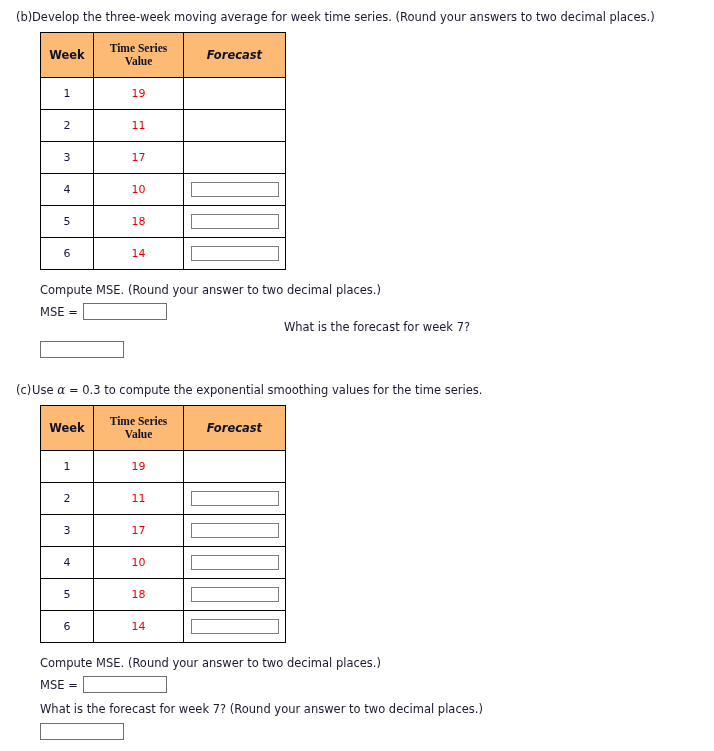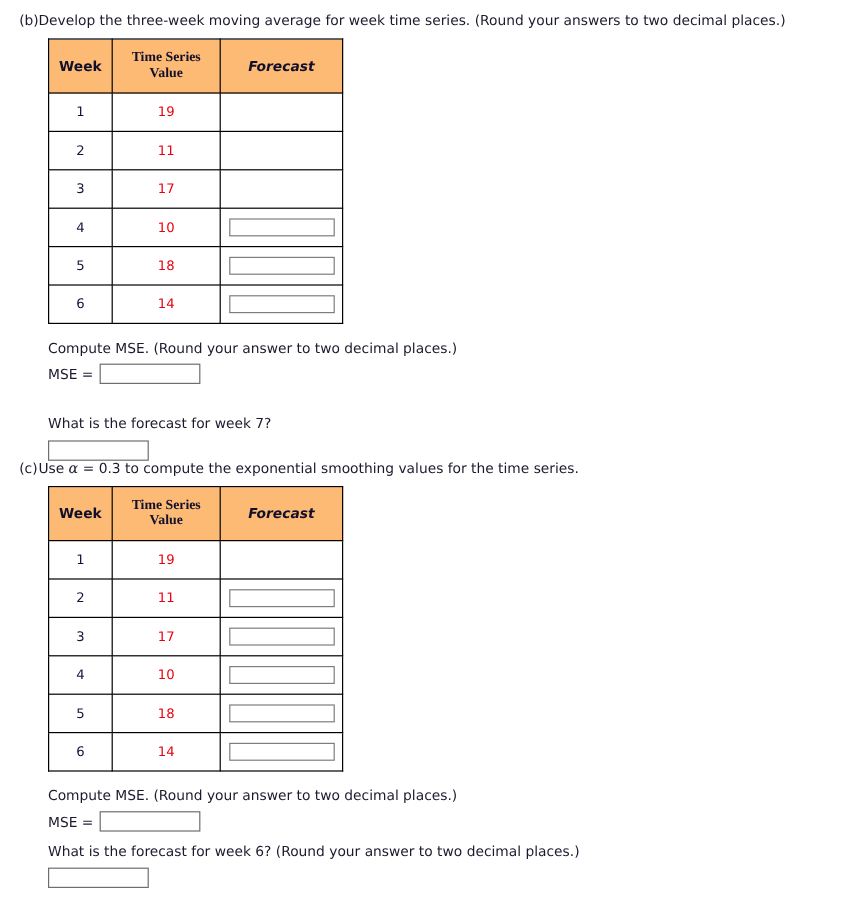--- a/index.html
+++ b/index.html
@@ -193,21 +193,21 @@
     </tbody>
   </table>
 
   <div class="prompt-line" style="margin-top:13px;">Compute MSE. (Round your answer to two decimal places.)</div>
 
   <div class="mse-line" style="margin-top:5px;">
     <span>MSE =</span>
     <input class="text-input" type="text" value="" style="">
   </div>
 
-  <div class="prompt-line" style="margin-top:26px;">What is the forecast for week 7?</div>
+  <div class="prompt-line" style="margin-top:0;text-align:center;">What is the forecast for week 7?</div>
 
   <div class="standalone-input-line" style="margin-top:6px;">
     <input class="text-input" type="text" value="" style="">
   </div>
 </div>
 
 <div class="part" style="top:383px;">
 
   <div class="part-row">
     <div class="part-label">(c)</div>
@@ -269,18 +269,18 @@
     </tbody>
   </table>
 
   <div class="prompt-line" style="margin-top:13px;">Compute MSE. (Round your answer to two decimal places.)</div>
 
   <div class="mse-line" style="margin-top:5px;">
     <span>MSE =</span>
     <input class="text-input" type="text" value="" style="">
   </div>
 
-  <div class="prompt-line" style="margin-top:9px;">What is the forecast for week 6? (Round your answer to two decimal places.)</div>
+  <div class="prompt-line" style="margin-top:9px;">What is the forecast for week 7? (Round your answer to two decimal places.)</div>
 
   <div class="standalone-input-line" style="margin-top:6px;">
     <input class="text-input" type="text" value="" style="">
   </div>
 </div>
 
 </body></html>

